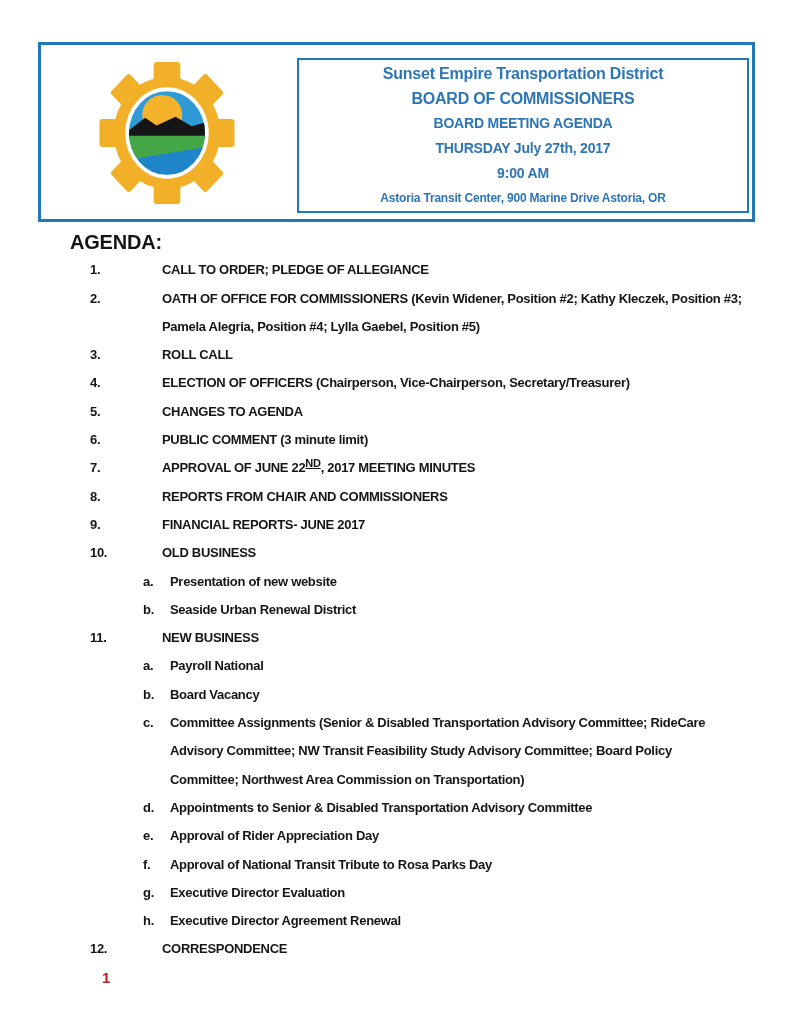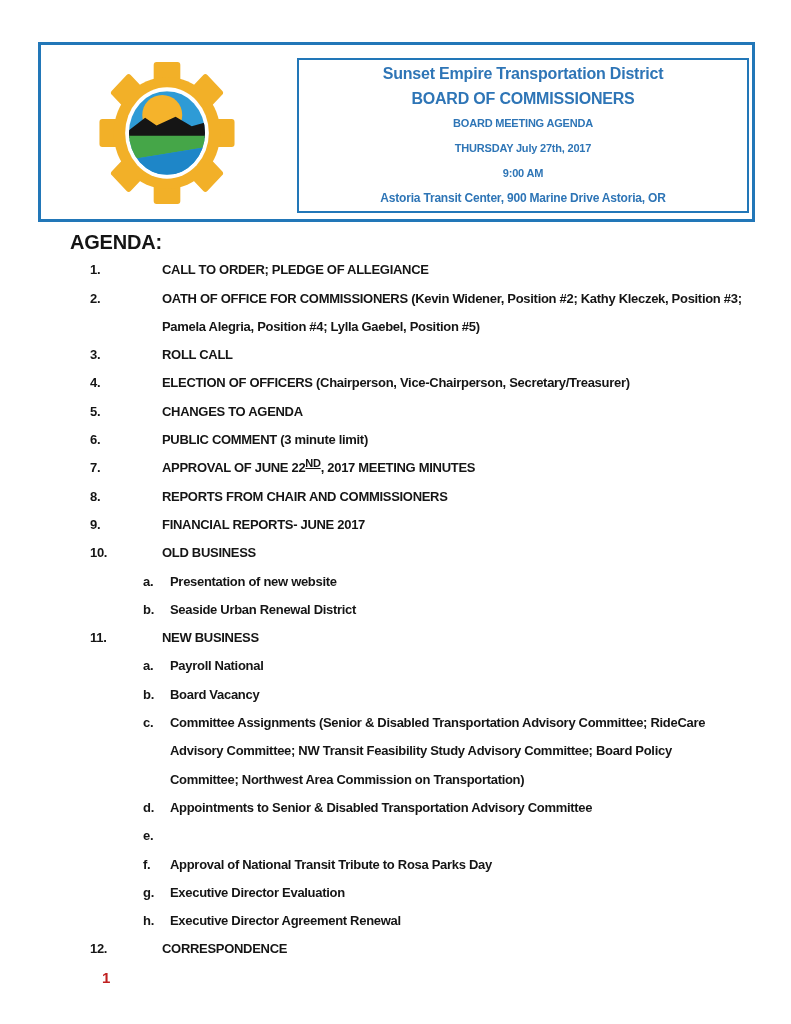--- a/index.html
+++ b/index.html
@@ -34,21 +34,21 @@
     flex-direction: column;
     justify-content: center;
     align-items: center;
     text-align: center;
     color: #2E75B6;
     font-weight: bold;
     padding: 4px 6px;
   }
   .title-line { line-height: 25px; letter-spacing: -0.2px; }
   .title-line.lg { font-size: 16px; }
-  .title-line.sm { font-size: 11px; }
+  .title-line.sm { font-size: 14px; }
   .title-line.md { font-size: 12px; }
 
   
   .agenda {
     position: absolute;
     left: 70px; top: 228px;
     width: 672px;
   }
   .agenda-heading {
     font-size: 20px;
@@ -201,20 +201,21 @@
       <div class="row sub">
         <span class="letter">c.</span>
         <div class="txt">Committee Assignments (Senior &amp; Disabled Transportation Advisory Committee; RideCare Advisory Committee; NW Transit Feasibility Study Advisory Committee; Board Policy Committee; Northwest Area Commission on Transportation)</div>
       </div>
       <div class="row sub">
         <span class="letter">d.</span>
         <div class="txt">Appointments to Senior &amp; Disabled Transportation Advisory Committee</div>
       </div>
       <div class="row sub">
         <span class="letter">e.</span>
+        <div class="txt">Approval of Rider Appreciation Day</div>
       </div>
       <div class="row sub">
         <span class="letter">f.</span>
         <div class="txt">Approval of National Transit Tribute to Rosa Parks Day</div>
       </div>
       <div class="row sub">
         <span class="letter">g.</span>
         <div class="txt">Executive Director Evaluation</div>
       </div>
       <div class="row sub">

